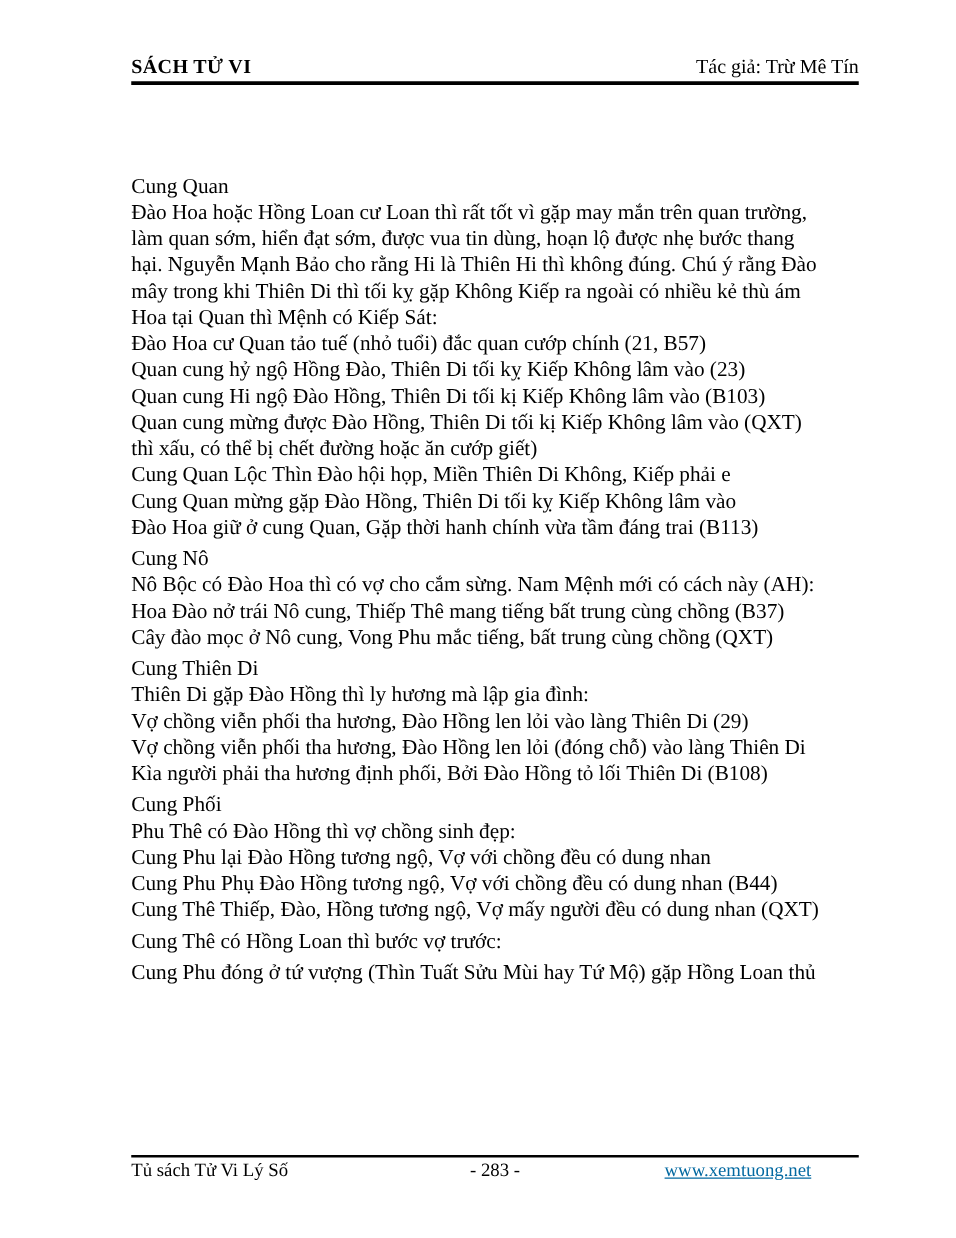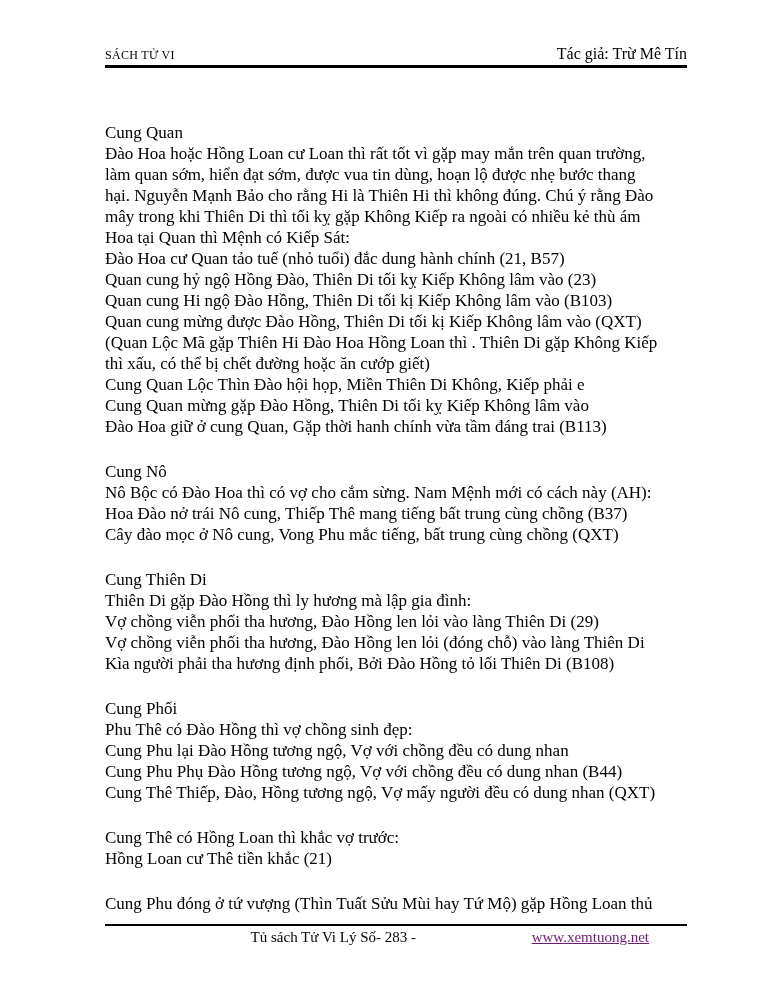--- a/index.html
+++ b/index.html
@@ -19,22 +19,22 @@
     position: absolute;
     left: 105px;
     top: 36px;
     width: 582px;
     height: 27px;
     display: flex;
     justify-content: space-between;
     align-items: flex-end;
   }
   .header-left {
-    font-weight: normal;
-    font-size: 12px;
+    font-weight: bold;
+    font-size: 16px;
     letter-spacing: 0.3px;
   }
   .header-right {
     font-size: 16px;
   }
   .header-rule {
     position: absolute;
     left: 105px;
     top: 65px;
     width: 582px;
@@ -42,42 +42,42 @@
     background: #000000;
   }
   .page-body {
     position: absolute;
     left: 105px;
     top: 122px;
     width: 582px;
     font-size: 17px;
     line-height: 21px;
   }
-  .group { margin-top: 24px; }
-  .group:first-child { margin-top: 0; }
+  .group { margin-top: 4px; }
+  .group:first-child { margin-top: 16px; }
   .line { white-space: nowrap; }
   .footer-rule {
     position: absolute;
     left: 105px;
     top: 924px;
     width: 582px;
     height: 2px;
     background: #000000;
   }
   .page-footer {
     position: absolute;
     left: 105px;
     top: 929px;
     width: 582px;
     display: grid;
     grid-template-columns: 1fr auto 1fr;
     align-items: baseline;
     font-size: 15px;
   }
-  .footer-left { text-align: right; }
+  .footer-left { text-align: left; }
   .footer-center { text-align: right; }
   .footer-right { text-align: right; padding-right: 38px; }
   .footer-link {
     text-decoration: underline;
     cursor: pointer;
   }
 </style>
 </head>
 <body>
 
@@ -88,25 +88,24 @@
 <div class="header-rule"></div>
 
 <div class="page-body">
     <div class="group">
       <div class="line">Cung Quan</div>
       <div class="line">Đào Hoa hoặc Hồng Loan cư Loan thì rất tốt vì gặp may mắn trên quan trường,</div>
       <div class="line">làm quan sớm, hiển đạt sớm, được vua tin dùng, hoạn lộ được nhẹ bước thang</div>
       <div class="line">hại. Nguyễn Mạnh Bảo cho rằng Hi là Thiên Hi thì không đúng. Chú ý rằng Đào</div>
       <div class="line">mây trong khi Thiên Di thì tối kỵ gặp Không Kiếp ra ngoài có nhiều kẻ thù ám</div>
       <div class="line">Hoa tại Quan thì Mệnh có Kiếp Sát:</div>
-      <div class="line">Đào Hoa cư Quan tảo tuế (nhỏ tuổi) đắc dung hành chính (21, B57)</div>
+      <div class="line">Đào Hoa cư Quan tảo tuế (nhỏ tuổi) đắc quan cướp chính (21, B57)</div>
       <div class="line">Quan cung hỷ ngộ Hồng Đào, Thiên Di tối kỵ Kiếp Không lâm vào (23)</div>
       <div class="line">Quan cung Hi ngộ Đào Hồng, Thiên Di tối kị Kiếp Không lâm vào (B103)</div>
       <div class="line">Quan cung mừng được Đào Hồng, Thiên Di tối kị Kiếp Không lâm vào (QXT)</div>
-      <div class="line">(Quan Lộc Mã gặp Thiên Hi Đào Hoa Hồng Loan thì . Thiên Di gặp Không Kiếp</div>
       <div class="line">thì xấu, có thể bị chết đường hoặc ăn cướp giết)</div>
       <div class="line">Cung Quan Lộc Thìn Đào hội họp, Miền Thiên Di Không, Kiếp phải e</div>
       <div class="line">Cung Quan mừng gặp Đào Hồng, Thiên Di tối kỵ Kiếp Không lâm vào</div>
       <div class="line">Đào Hoa giữ ở cung Quan, Gặp thời hanh chính vừa tầm đáng trai (B113)</div>
     </div>
     <div class="group">
       <div class="line">Cung Nô</div>
       <div class="line">Nô Bộc có Đào Hoa thì có vợ cho cắm sừng. Nam Mệnh mới có cách này (AH):</div>
       <div class="line">Hoa Đào nở trái Nô cung, Thiếp Thê mang tiếng bất trung cùng chồng (B37)</div>
       <div class="line">Cây đào mọc ở Nô cung, Vong Phu mắc tiếng, bất trung cùng chồng (QXT)</div>
@@ -119,26 +118,25 @@
       <div class="line">Kìa người phải tha hương định phối, Bởi Đào Hồng tỏ lối Thiên Di (B108)</div>
     </div>
     <div class="group">
       <div class="line">Cung Phối</div>
       <div class="line">Phu Thê có Đào Hồng thì vợ chồng sinh đẹp:</div>
       <div class="line">Cung Phu lại Đào Hồng tương ngộ, Vợ với chồng đều có dung nhan</div>
       <div class="line">Cung Phu Phụ Đào Hồng tương ngộ, Vợ với chồng đều có dung nhan (B44)</div>
       <div class="line">Cung Thê Thiếp, Đào, Hồng tương ngộ, Vợ mấy người đều có dung nhan (QXT)</div>
     </div>
     <div class="group">
-      <div class="line">Cung Thê có Hồng Loan thì khắc vợ trước:</div>
-      <div class="line">Hồng Loan cư Thê tiền khắc (21)</div>
+      <div class="line">Cung Thê có Hồng Loan thì bước vợ trước:</div>
     </div>
     <div class="group">
       <div class="line">Cung Phu đóng ở tứ vượng (Thìn Tuất Sửu Mùi hay Tứ Mộ) gặp Hồng Loan thủ</div>
     </div>
   </div>
 
 <div class="footer-rule"></div>
 <div class="page-footer">
   <span class="footer-left">Tủ sách Tử Vi Lý Số</span>
   <span class="footer-center">- 283 -</span>
-  <span class="footer-right"><a class="footer-link" href="#" style="color: #701a75; text-align: right;">www.xemtuong.net</a></span>
+  <span class="footer-right"><a class="footer-link" href="#" style="color: #0369a1; text-align: right;">www.xemtuong.net</a></span>
 </div>
 
 </body></html>

